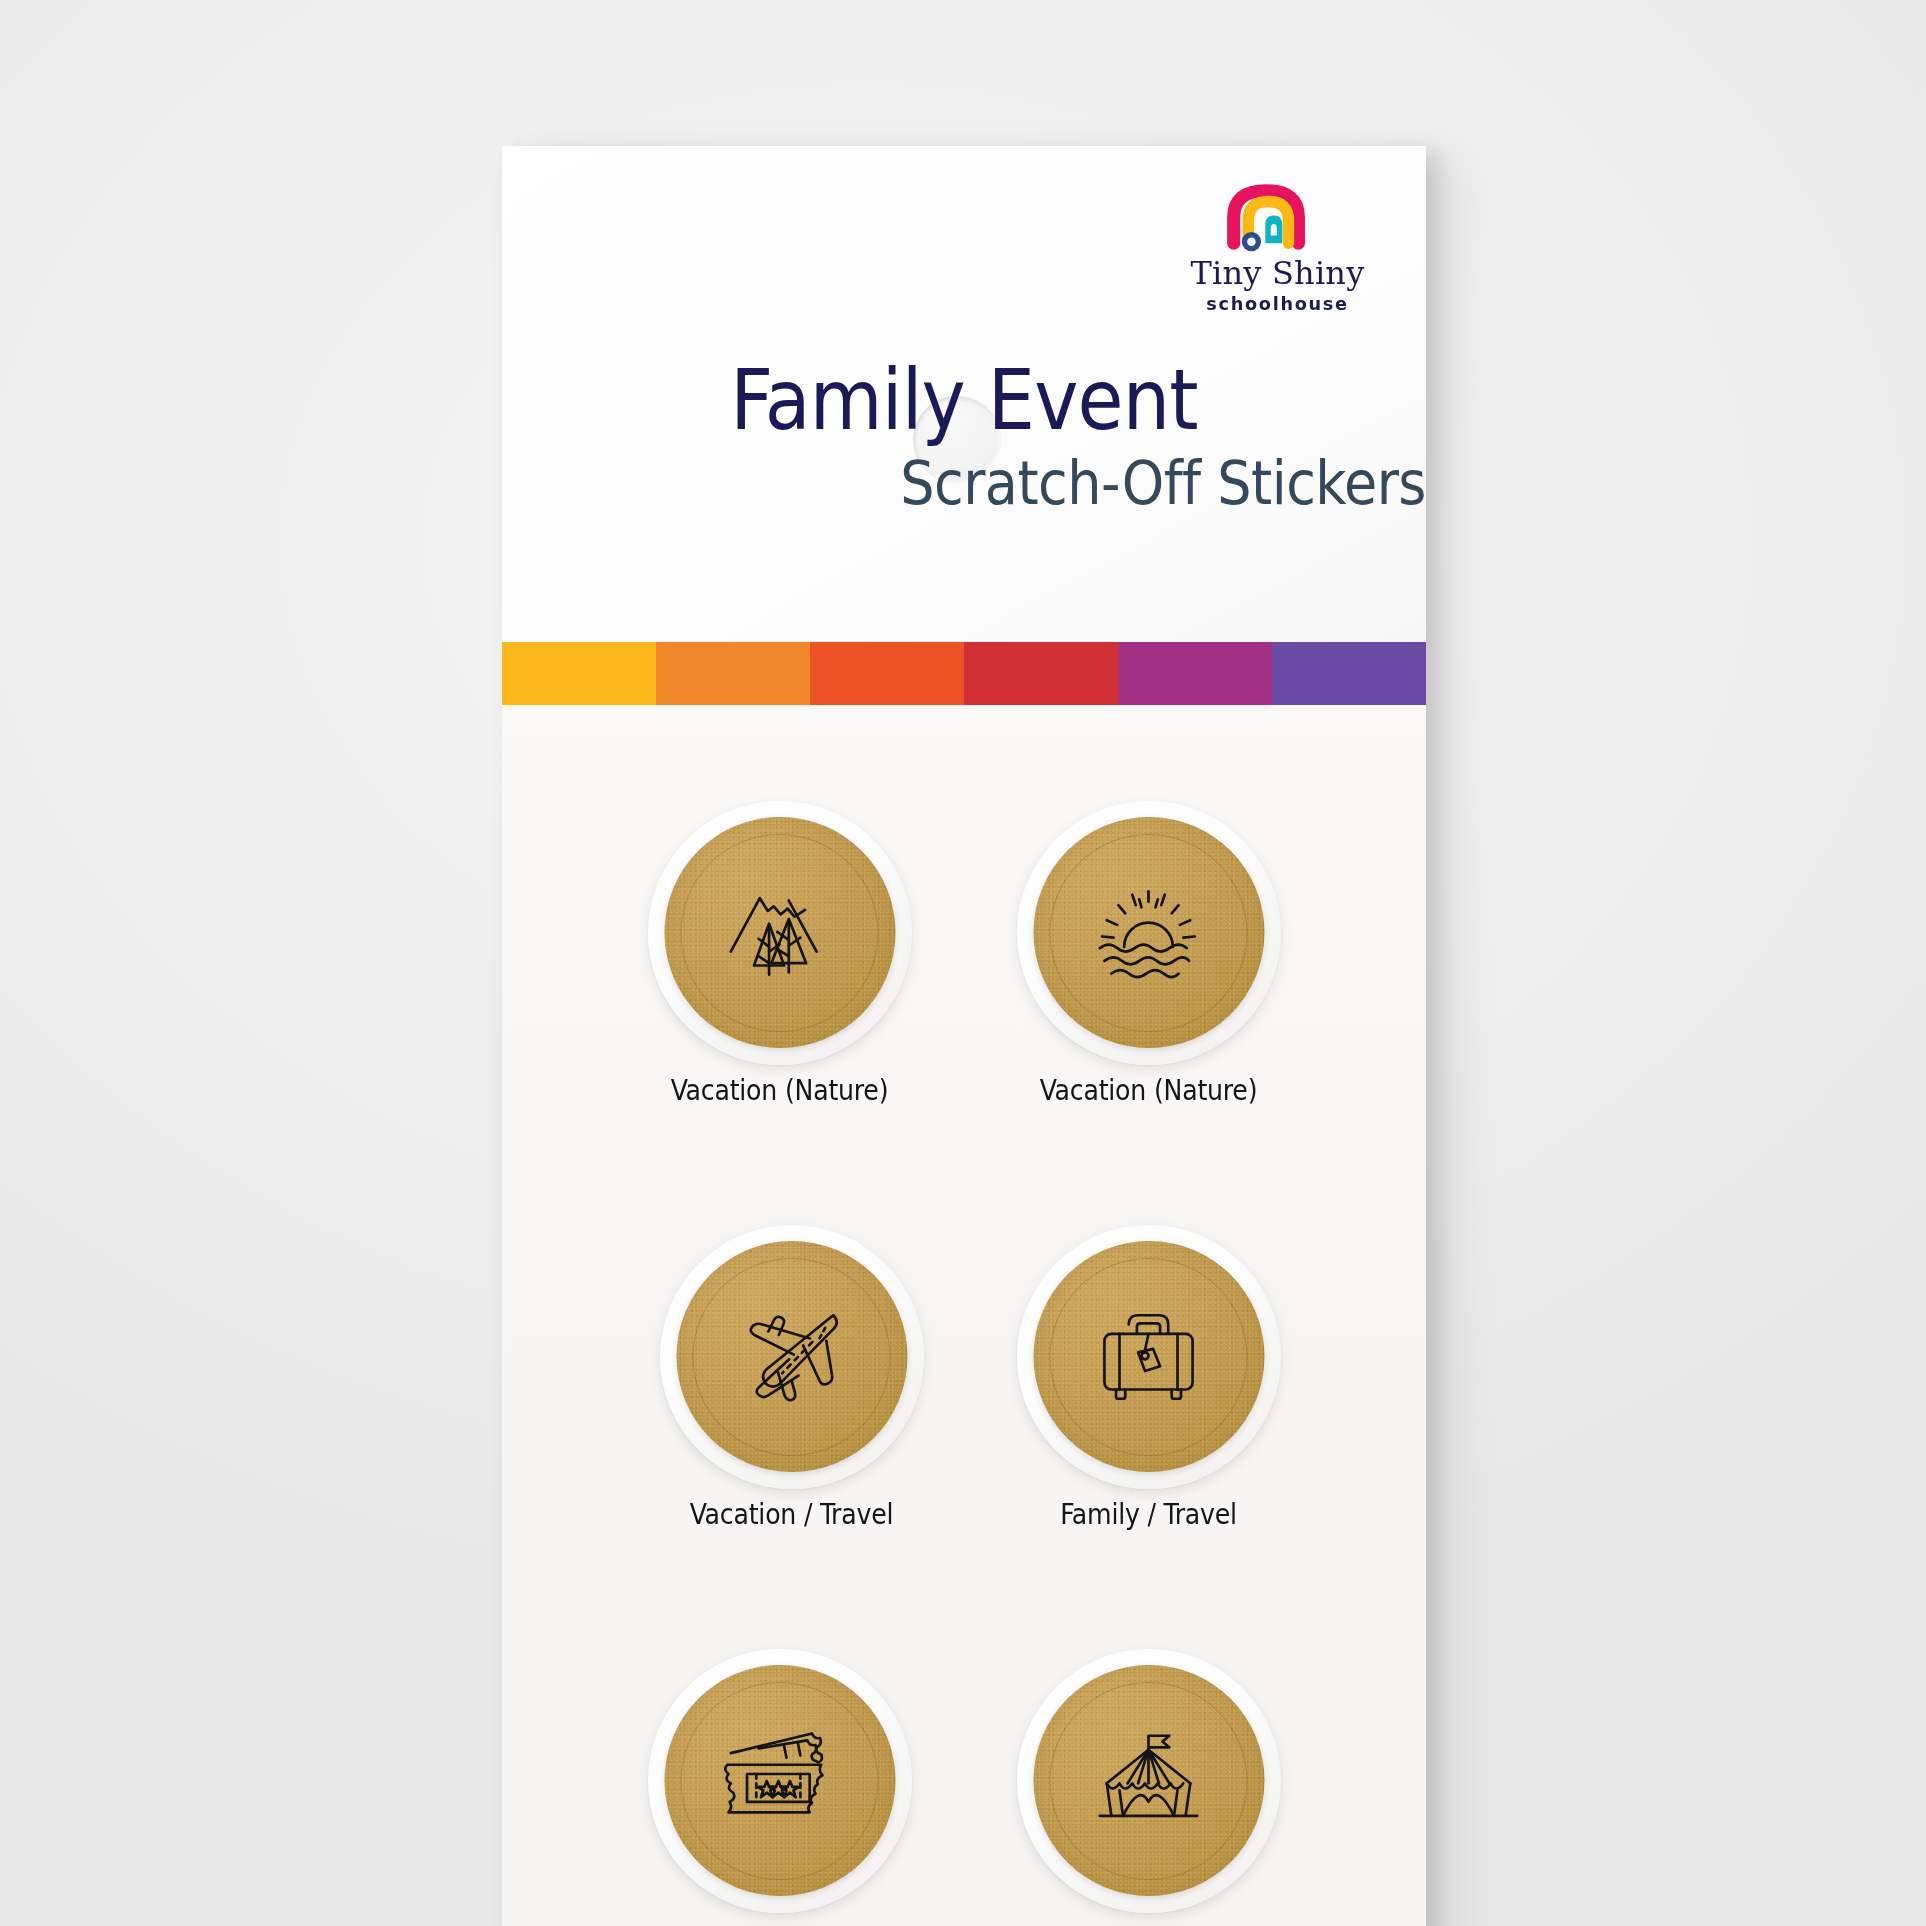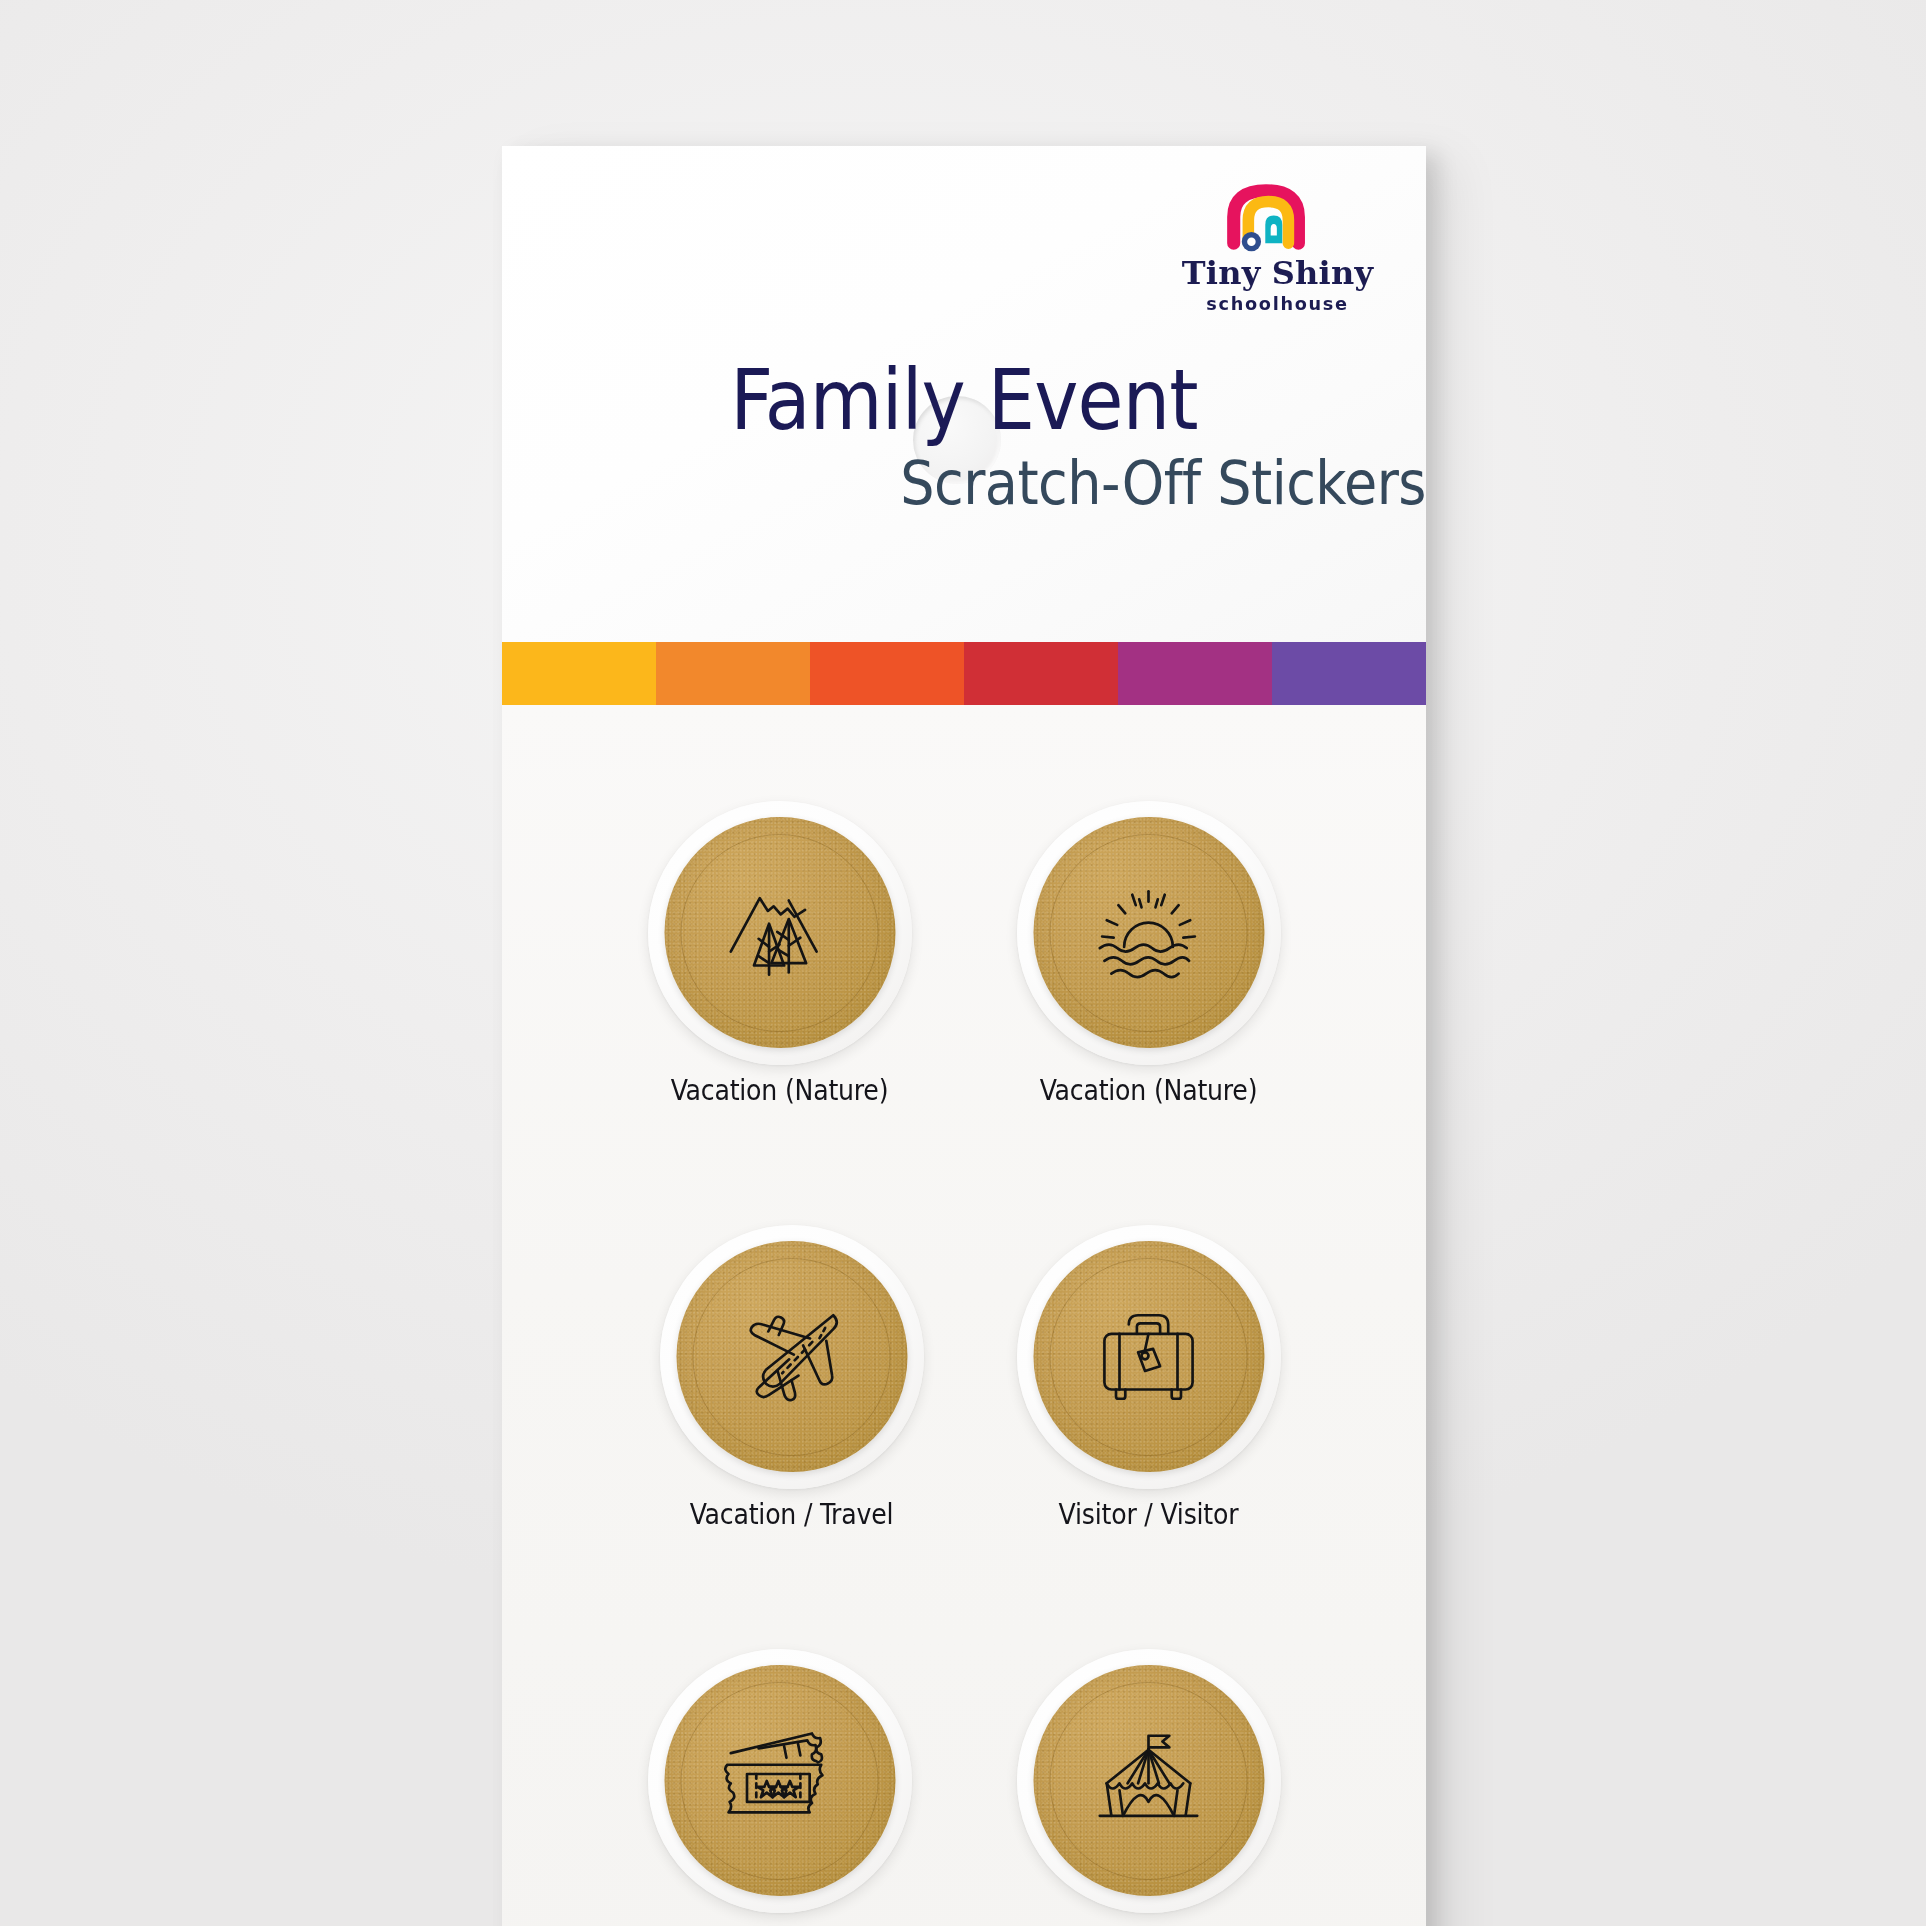--- a/index.html
+++ b/index.html
@@ -67,21 +67,21 @@
     position: absolute;
     left: 664px;
     top: 34px;
     width: 223px;
     height: 146px;
     text-align: center;
   }
   #logo-mark { width: 104px; height: 74px; display: block; margin: 0 auto; }
   #logo-word {
     font-family: "DejaVu Serif", "Liberation Serif", serif;
-    font-weight: 700;
+    font-weight: 400;
     font-size: 32px;
     letter-spacing: 0.2px;
     color: #1c1c52;
     line-height: 1.08;
     margin-top: 2.3px;
   }
   #logo-sub {
     font-family: "DejaVu Sans", "Liberation Sans", sans-serif;
     font-weight: 700;
     font-size: 17.7px;
@@ -353,21 +353,21 @@
     <path d="M33 22 q0 -8 8 -8 L59 14 q8 0 8 8 L67 30"></path>
     <path d="M40 30 L40 24 q0 -3 3 -3 L57 21 q3 0 3 3 L60 30"></path>
     <path d="M22 78 L22 84 q0 2 2 2 L28 86 q2 0 2 -2 L30 78"></path>
     <path d="M70 78 L70 84 q0 2 2 2 L76 86 q2 0 2 -2 L78 78"></path>
     <path d="M50 30 L47 44"></path>
     <path d="M41 46 L54 43 L60 58 L47 62 Z"></path>
     <circle cx="47" cy="49" r="3"></circle>
   </svg>
           </div>
         </div>
-        <div class="sticker-label">Visitor / Visitor</div>
+        <div class="sticker-label">Family / Travel</div>
       </div>
       <div class="sticker-cell" style="left: 108px; top: 944px;">
         <div class="backing"></div>
         <div class="disc">
           <div class="glyph">
             <svg viewBox="0 0 100 100" fill="none" stroke="#141414" stroke-width="2.3" stroke-linecap="round" stroke-linejoin="round">
     <path d="M8 26 L78 9 q2 5 7 4 q2 6 -3 8 q-1 5 4 6 q2 6 -3 7"></path>
     <path d="M32 22 L74 15 q2 5 7 4 q2 6 -3 8 q-1 5 4 6"></path>
     <path d="M54 20 L56 30"></path>
               <path d="M66 18 L68 28"></path>

